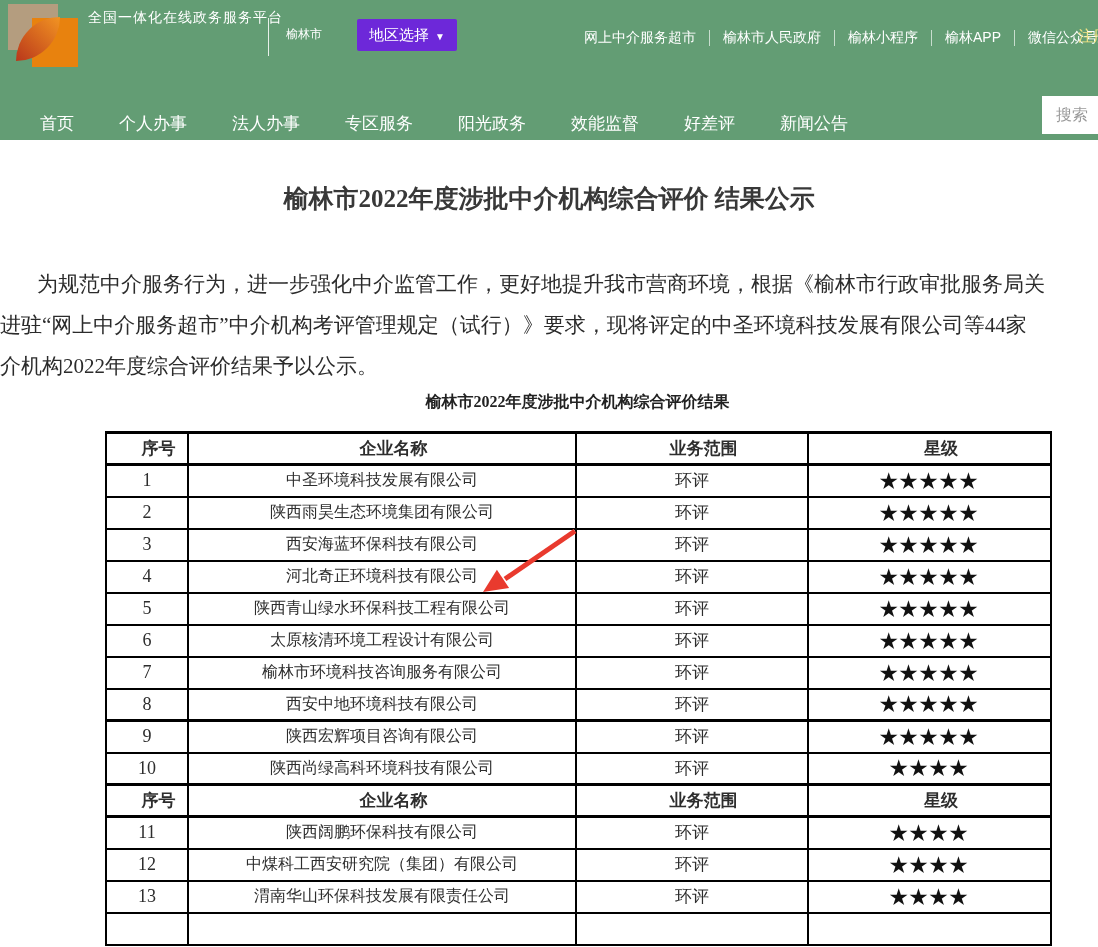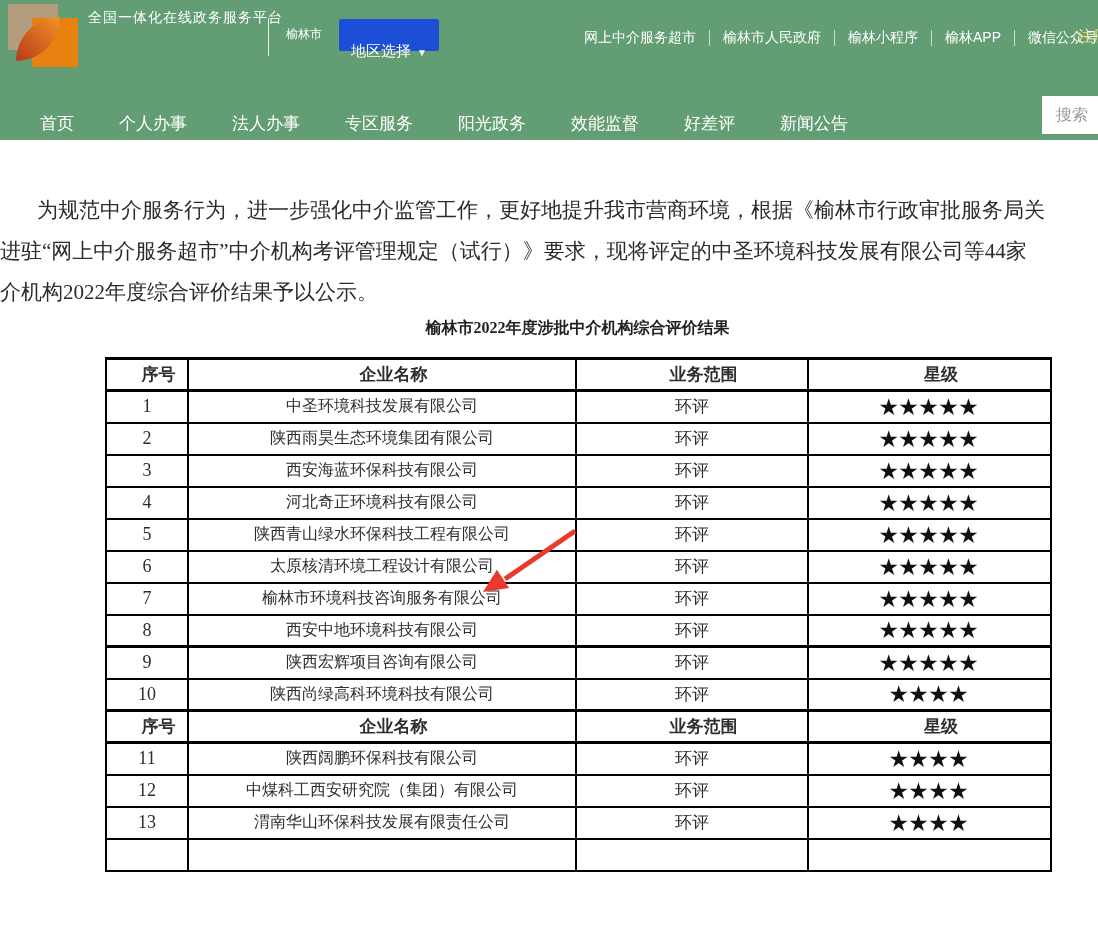--- a/index.html
+++ b/index.html
@@ -14,22 +14,22 @@
   .logo { position:absolute; left:8px; top:4px; width:70px; height:64px; }
   .logo .tan { position:absolute; left:0; top:0; width:50px; height:46px; background:#b49d7f; }
   .logo .orange { position:absolute; left:24px; top:14px; width:46px; height:49px; background:#e8820e; }
   .logo .leaf { position:absolute; left:8px; top:13px; width:44px; height:44px;
     border-radius:100% 0 100% 0; background:linear-gradient(45deg,#b9371b,#f29422); }
   .brand { position:absolute; left:88px; top:9px; color:#fff; }
   .brand .small { font-size:14px; letter-spacing:1px; }
   .brand .big { font-size:27px; letter-spacing:3px; margin-top:2px; }
   .brand-divider { position:absolute; left:268px; top:18px; width:1px; height:38px; background:rgba(255,255,255,.85); }
   .city { position:absolute; left:286px; top:26px; color:#fff; font-size:12px; }
-  .region-btn { position:absolute; left:339px; top:19px; height:32px; line-height:32px;
-    background:#1d4ed8; color:#fff; font-size:15px; padding:16px 12px; border:none; border-radius:2px; cursor:pointer; }
+  .region-btn { position:absolute; left:357px; top:19px; height:32px; line-height:32px;
+    background:#6d28d9; color:#fff; font-size:15px; padding:0 12px; border:none; border-radius:2px; cursor:pointer; }
   .region-btn .chev { font-size:10px; margin-left:6px; }
   .header-links { position:absolute; left:578px; top:0; height:75px; display:flex; align-items:center; gap:7px; }
   .hlink { color:#fff; font-size:14px; white-space:nowrap; cursor:pointer; padding:0 6px; }
   .hl-div { width:1px; height:16px; background:rgba(255,255,255,.65); }
   .register { position:absolute; left:1078px; top:27px; font-size:15px; color:#f2e383; white-space:nowrap; cursor:pointer; }
   
   .nav-items { position:absolute; left:40px; top:16px; height:65px; display:flex; align-items:center; gap:45px; }
   .nav-item { color:#fff; font-size:17px; white-space:nowrap; cursor:pointer; }
   .search-box { position:absolute; left:1042px; top:21px; width:140px; height:38px;
     border:none; background:#fff; font-size:16px; color:#555; padding-left:14px; outline:none; }
@@ -96,20 +96,21 @@
       <span class="nav-item">专区服务</span>
       <span class="nav-item">阳光政务</span>
       <span class="nav-item">效能监督</span>
       <span class="nav-item">好差评</span>
       <span class="nav-item">新闻公告</span>
     </div>
   <input class="search-box" type="text" placeholder="搜索" style="">
 </div>
 
 <div class="content">
+  <div class="page-title">榆林市2022年度涉批中介机构综合评价 结果公示</div>
   <div class="paragraph">
     <div class="para-line indent">为规范中介服务行为，进一步强化中介监管工作，更好地提升我市营商环境，根据《榆林市行政审批服务局关</div>
     <div class="para-line">进驻“网上中介服务超市”中介机构考评管理规定（试行）》要求，现将评定的中圣环境科技发展有限公司等44家</div>
     <div class="para-line">介机构2022年度综合评价结果予以公示。</div>
   </div>
   <div class="table-caption">榆林市2022年度涉批中介机构综合评价结果</div>
   <table class="results">
     <colgroup>
       <col class="c-no">
         <col class="c-name">

